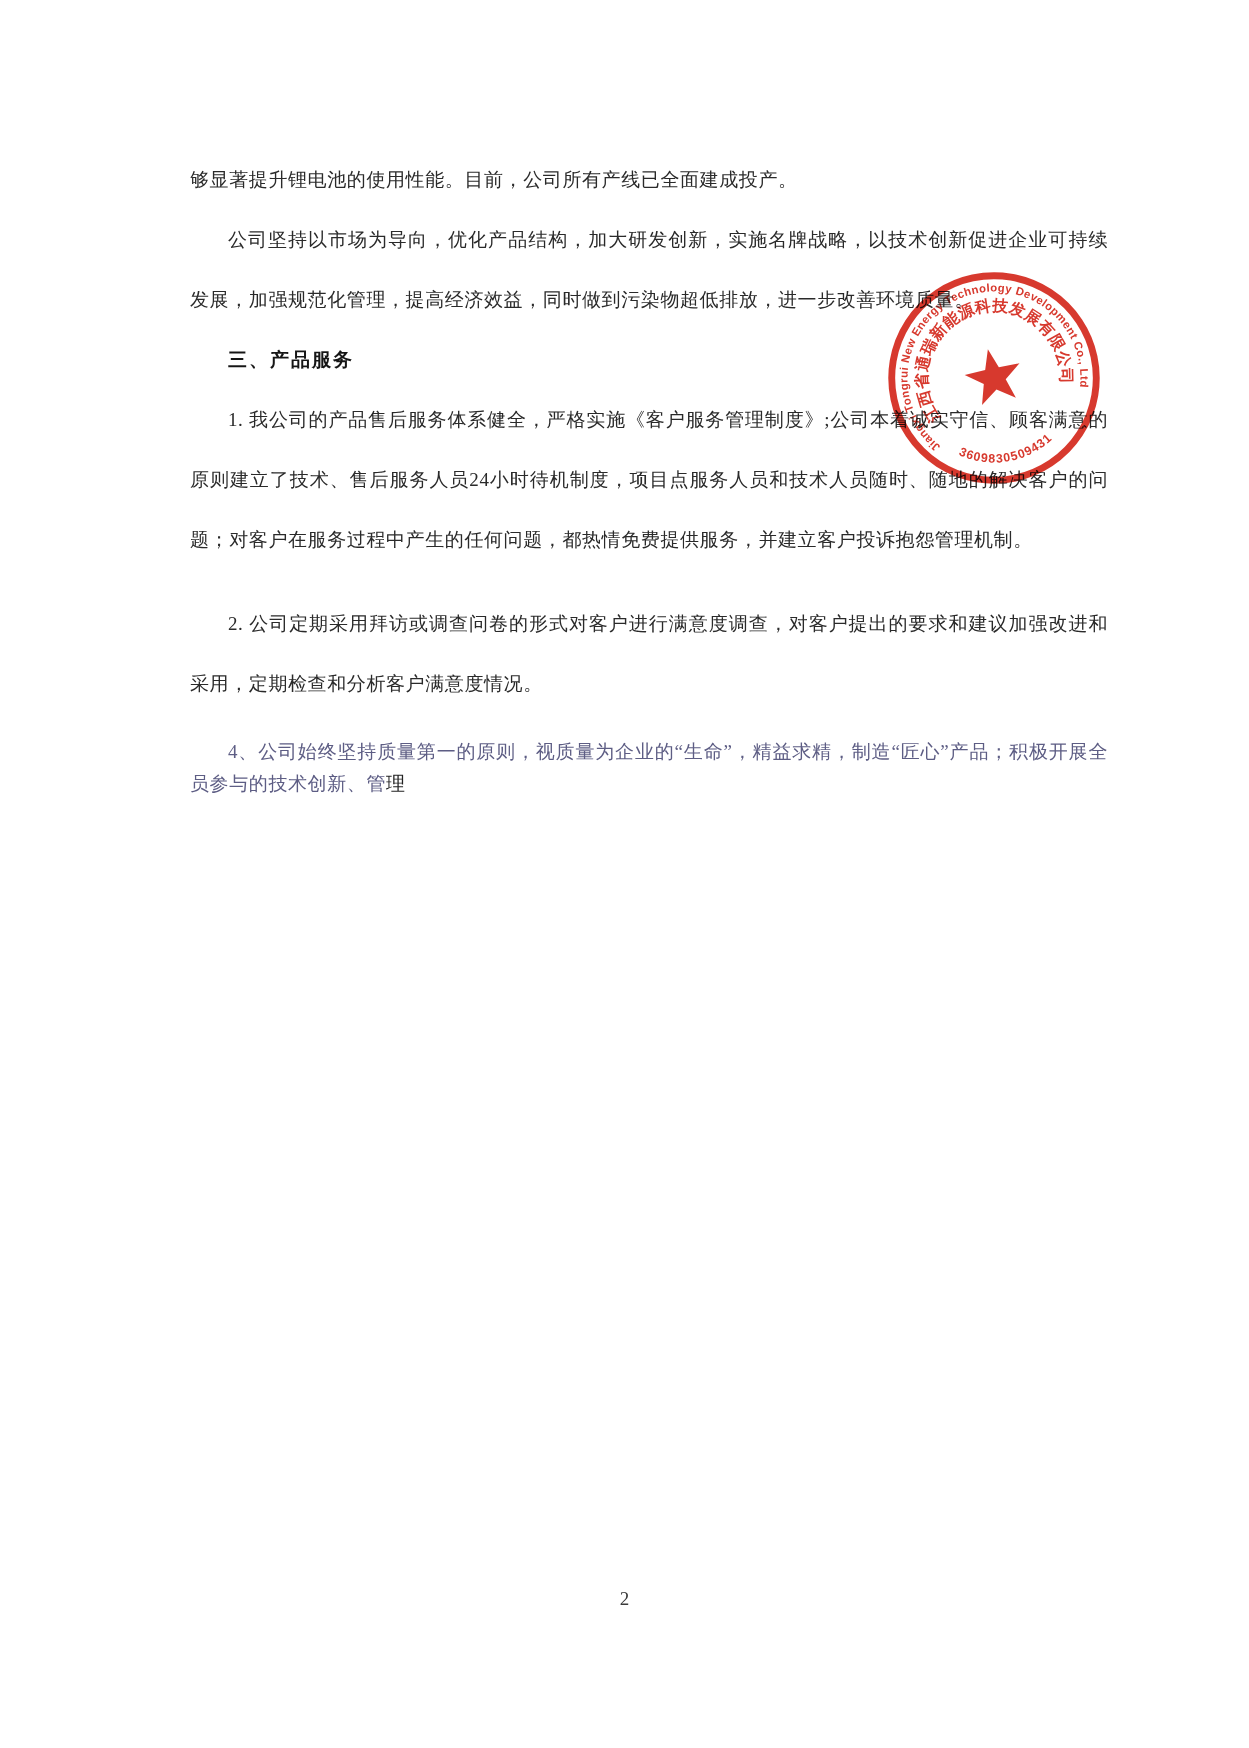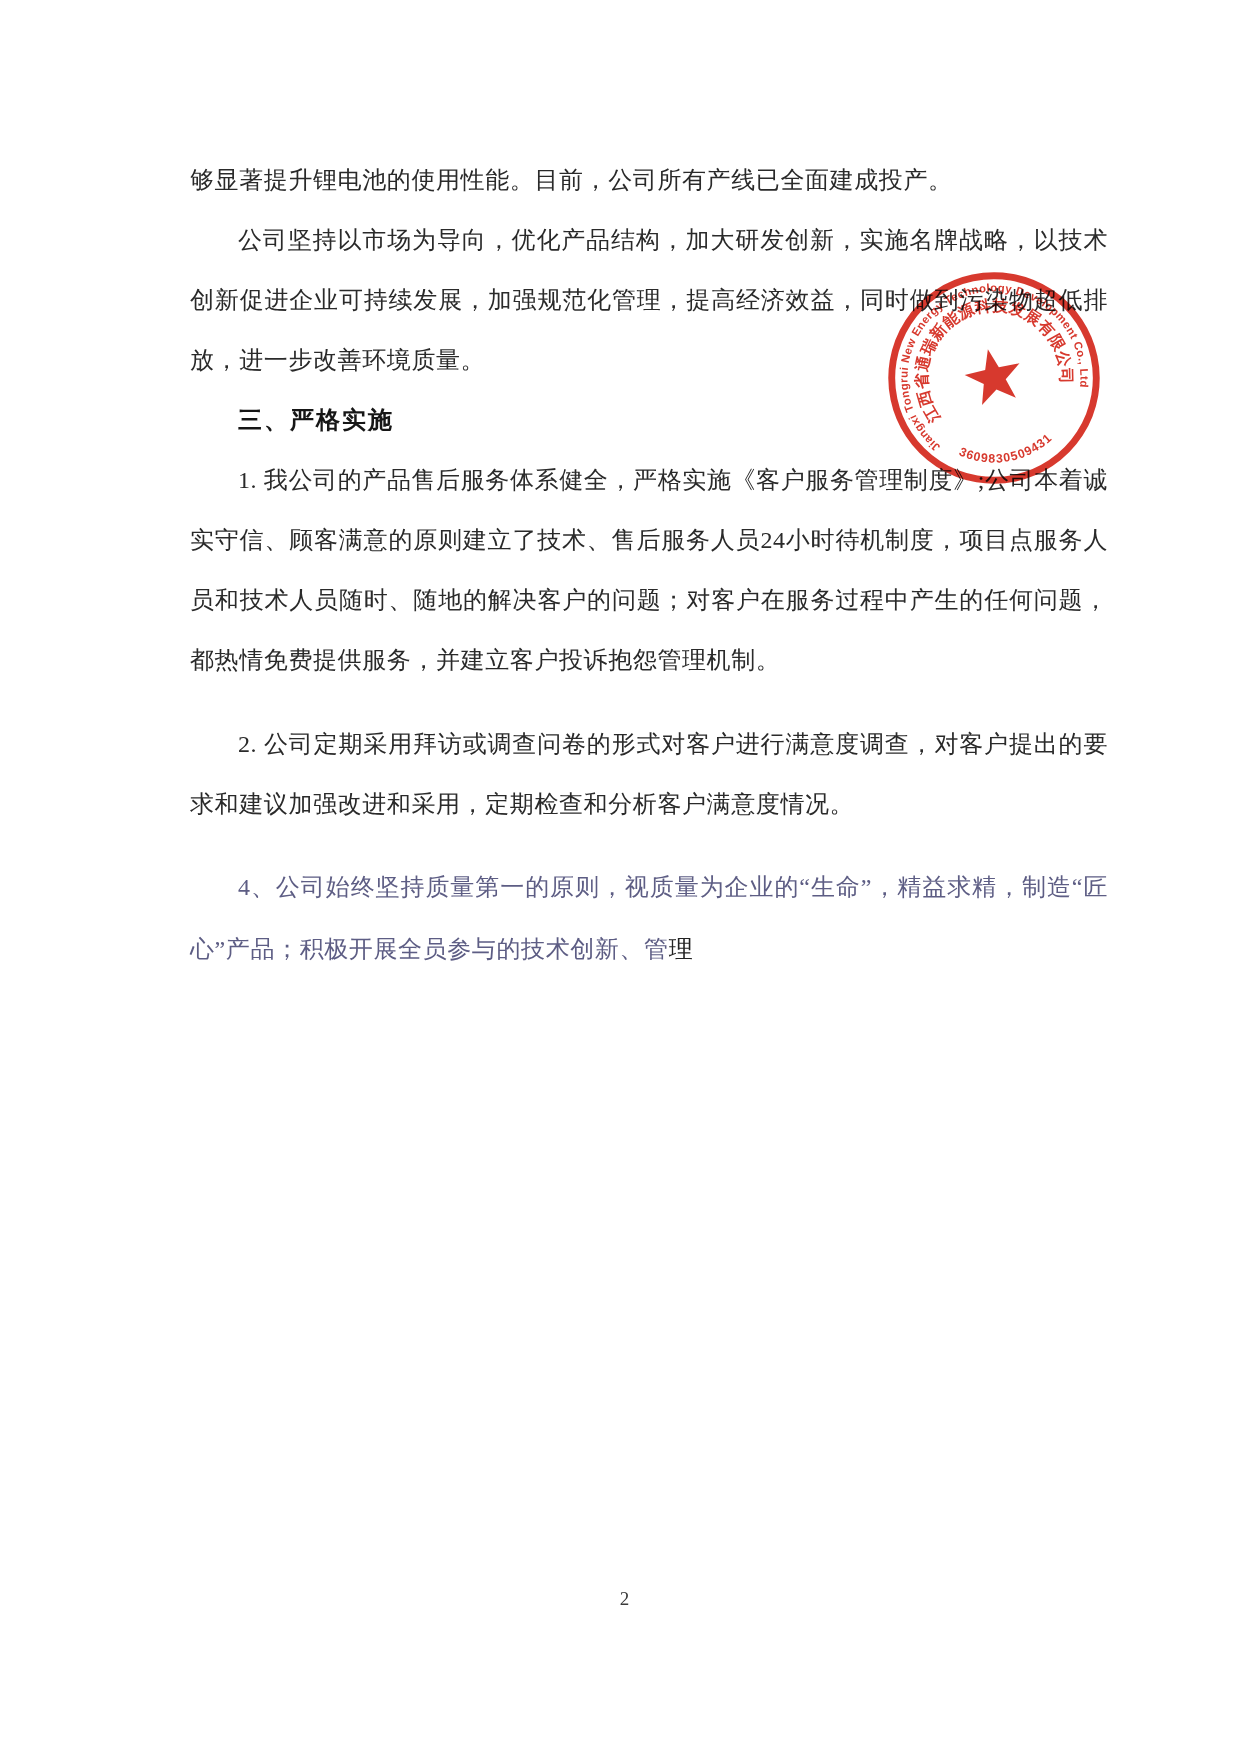--- a/index.html
+++ b/index.html
@@ -9,32 +9,32 @@
     margin:0 auto;
     background:#ffffff;
     overflow:hidden;
     font-family:"Liberation Serif","DejaVu Serif",serif;
   }
   .content{
     position:absolute;
     left:190px;top:150px;
     width:918px;
     color:#2a2a2a;
-    font-size:24px;
+    font-size:19px;
     line-height:60px;
     letter-spacing:0.6px;
     text-align:justify;
   }
   .para{margin:0;}
   .indent{text-indent:2em;}
   .heading{font-weight:bold;color:#161616;text-indent:2em;letter-spacing:2px;}
   .gap-sm{margin-top:14px;}
   .gap-md{margin-top:16px;}
   .gap-lg{margin-top:24px;}
-  .para-blue{line-height:62px;margin-top:22px;}
+  .para-blue{line-height:32px;margin-top:22px;}
   .para-blue .blue{color:#5d5d84;}
   .para-blue .dark{color:#222222;}
   .page-number{
     position:absolute;
     left:0;right:0;top:1588px;
     text-align:center;
     font-size:19px;
     color:#3a3a3a;
   }
   .stamp{
@@ -48,21 +48,21 @@
   .stamp svg{display:block;width:236px;height:236px;}
 </style>
 </head>
 <body>
 
 <div class="page">
 
   <div class="content">
     <p class="para">够显著提升锂电池的使用性能。目前，公司所有产线已全面建成投产。</p>
     <p class="para indent">公司坚持以市场为导向，优化产品结构，加大研发创新，实施名牌战略，以技术创新促进企业可持续发展，加强规范化管理，提高经济效益，同时做到污染物超低排放，进一步改善环境质量。</p>
-    <p class="para heading">三、严格实施</p>
+    <p class="para heading">三、产品服务</p>
     <p class="para indent">1. 我公司的产品售后服务体系健全，严格实施《客户服务管理制度》;公司本着诚实守信、顾客满意的原则建立了技术、售后服务人员24小时待机制度，项目点服务人员和技术人员随时、随地的解决客户的问题；对客户在服务过程中产生的任何问题，都热情免费提供服务，并建立客户投诉抱怨管理机制。</p>
     <p class="para indent gap-lg">2. 公司定期采用拜访或调查问卷的形式对客户进行满意度调查，对客户提出的要求和建议加强改进和采用，定期检查和分析客户满意度情况。</p>
     <p class="para indent para-blue">
       <span class="blue">4、公司始终坚持质量第一的原则，视质量为企业的“生命”，精益求精，制造“匠心”产品；积极开展全员参与的技术创新、管</span><span class="dark">理</span>
     </p>
   </div>
 
   <div class="stamp">
     <svg viewBox="0 0 240 240">
       <defs>

